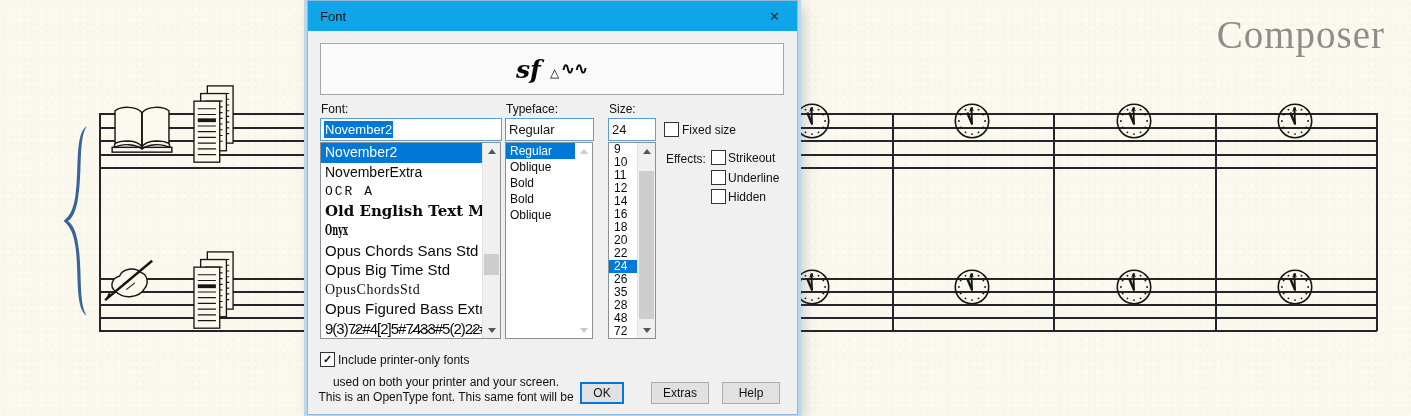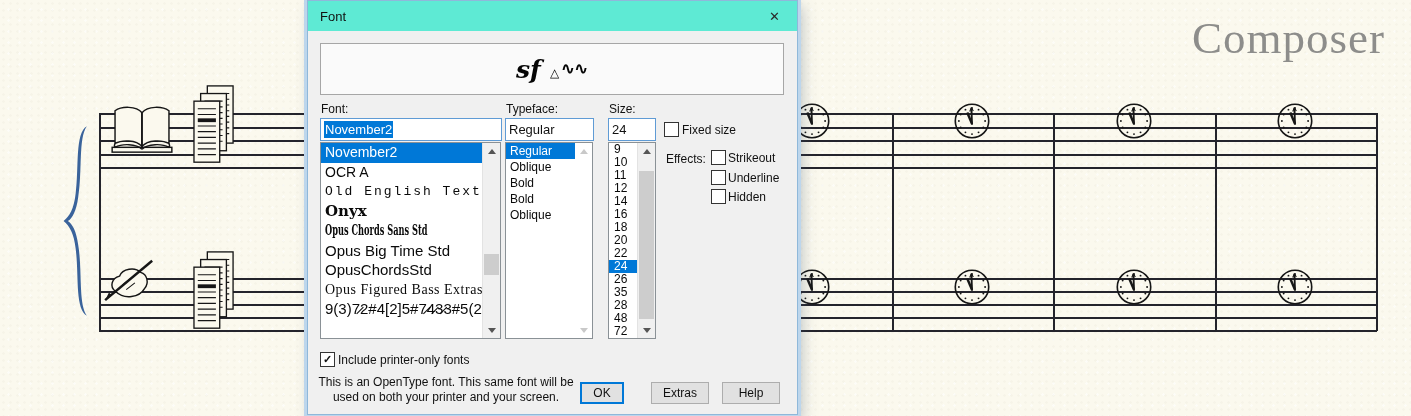--- a/index.html
+++ b/index.html
@@ -7,32 +7,32 @@
   #screen{position:relative;width:1411px;height:416px;overflow:hidden;
     background:#fbf9ee;
     background-image:
       radial-gradient(rgba(190,185,160,.07) 1px, transparent 1.5px),
       radial-gradient(rgba(255,255,255,.5) 1px, transparent 1.5px);
     background-size:7px 7px,11px 11px;
     background-position:0 0,3px 4px;}
 
   
   .composer{position:absolute;top:12px;right:26px;font-family:"Liberation Serif",serif;
-    font-size:45px;color:#8d8d8b;letter-spacing:1px;}
+    font-size:39px;color:#8d8d8b;letter-spacing:1px;}
   .staffline{position:absolute;left:99px;width:1278px;height:1.5px;background:#24242c;}
   .barline{position:absolute;top:113px;width:1.5px;height:218px;background:#24242c;}
   .glyph{position:absolute;}
   .glyph svg{display:block;width:100%;height:100%;}
   .brace{position:absolute;left:61px;top:109px;width:31px;height:224px;}
   .brace svg{display:block;width:100%;height:100%;}
 
   
   .dialog{position:absolute;left:307px;top:0;width:489px;height:413px;background:#f0f0f0;
     border:1px solid #8fb8da;box-shadow:0 0 0 3px #bdd6ec, 4px 6px 14px rgba(70,90,115,.35);}
-  .titlebar{position:absolute;left:0;top:0;width:100%;height:30px;background:#5eead4;}
+  .titlebar{position:absolute;left:0;top:0;width:100%;height:30px;background:#0ea5e9;}
   .titlebar .title{position:absolute;left:12px;top:8px;font-size:13px;color:#111;}
   .closebtn{position:absolute;right:0;top:0;width:45px;height:30px;display:flex;
     align-items:center;justify-content:center;font-size:13px;color:#2b2b2b;cursor:default;}
   .previewbox{position:absolute;left:12px;top:42px;width:462px;height:50px;background:#fafafa;
     border:1px solid #a6a6a6;display:flex;align-items:center;justify-content:center;}
   .g-sf{font-family:"DejaVu Serif",serif;font-style:italic;font-weight:bold;font-size:25px;color:#050505;}
   .g-tri{font-size:12px;color:#050505;margin-left:9px;margin-top:8px;}
   .g-sq{font-size:16px;font-weight:bold;color:#050505;margin-left:2px;margin-top:-2px;}
 
   .flabel{position:absolute;font-size:12px;color:#111;}
@@ -258,20 +258,21 @@
     <div class="finput" style="left:300px;top:117px;width:43px">
       <span>24</span>
     </div>
 
     <div class="cb" style="left:356px;top:121px"></div>
     <div class="cblabel" style="left:374px;top:122px">Fixed size</div>
 
     <div class="listbox" style="left:12px;top:141px;width:179px;height:195px">
       <div class="lrows">
         <div class="fli sel"><span>November2</span></div>
+        <div class="fli"><span>NovemberExtra</span></div>
         <div class="fli"><span>OCR A</span></div>
         <div class="fli"><span>Old English Text MT</span></div>
         <div class="fli"><span>Onyx</span></div>
         <div class="fli"><span>Opus Chords Sans Std</span></div>
         <div class="fli"><span>Opus Big Time Std</span></div>
         <div class="fli"><span>OpusChordsStd</span></div>
         <div class="fli"><span>Opus Figured Bass Extras S</span></div>
         <div class="fli"><span>9(3)7̷2#4[2]5#7̷4̷3̷3#5(2)2̷2#2</span></div>
       </div>
       <div class="vscroll">
@@ -338,22 +339,22 @@
     <div class="cblabel" style="left:420px;top:170px">Underline</div>
     <div class="cb" style="left:403px;top:188px"></div>
     <div class="cblabel" style="left:420px;top:189px">Hidden</div>
 
     <div class="cb" style="left:12px;top:351px">
       <span>✓</span>
     </div>
     <div class="cblabel" style="left:30px;top:352px">Include printer-only fonts</div>
 
     <div class="infotext">
+      <div>used on both your printer and your screen.</div>
       <div>This is an OpenType font. This same font will be</div>
-      <div>used on both your printer and your screen.</div>
     </div>
 
     <div class="btn default" style="left:272px;width:44px">OK</div>
     <div class="btn" style="left:343px;width:58px">Extras</div>
     <div class="btn" style="left:414px;width:58px">Help</div>
   </div>
 
 </div>
 
 </body></html>

